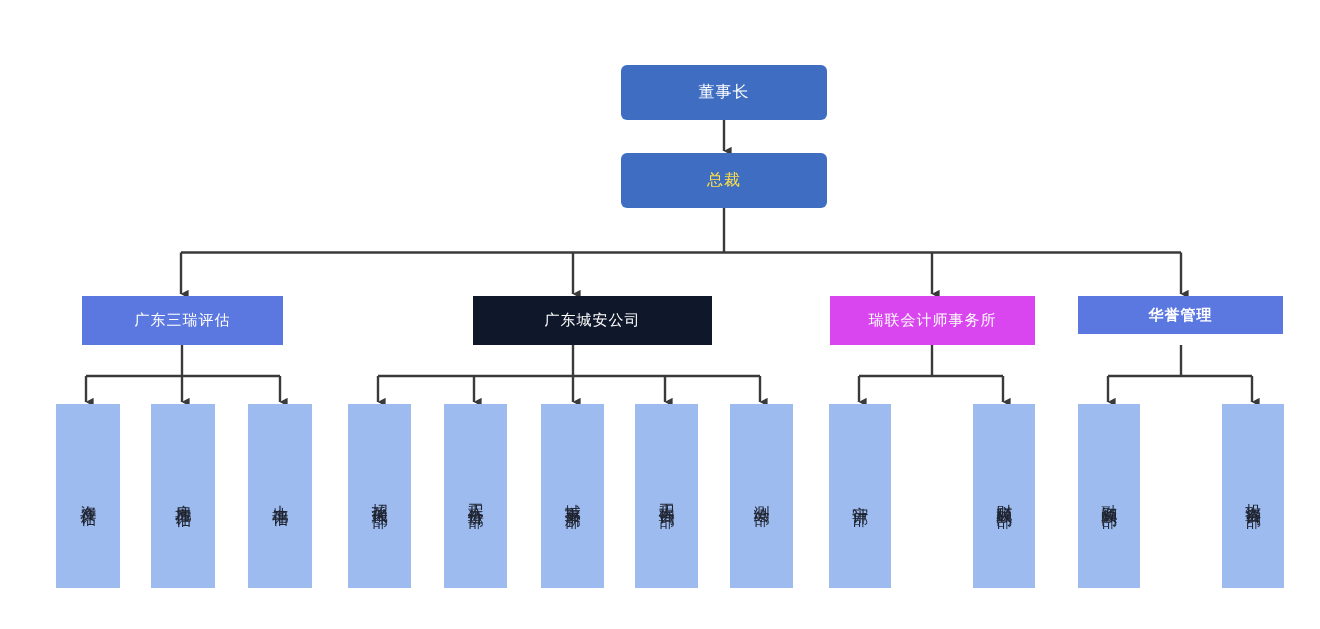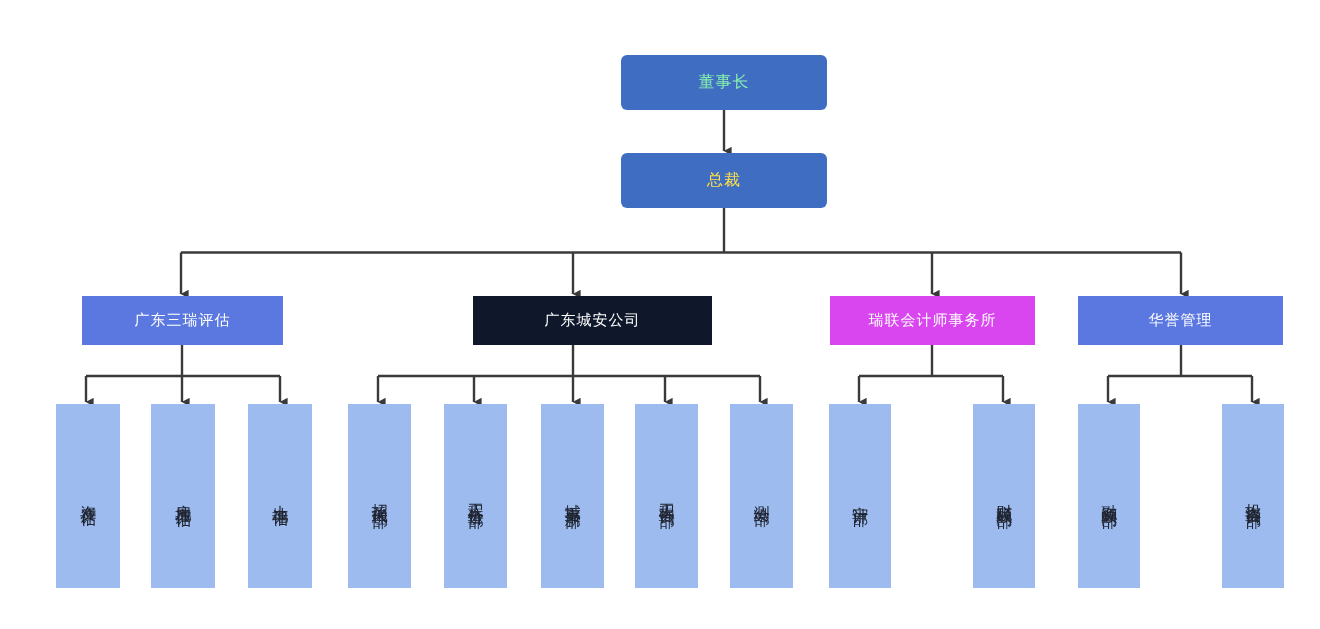--- a/index.html
+++ b/index.html
@@ -112,41 +112,41 @@
       <line x1="859" y1="376" x2="859" y2="402" marker-end="url(#arrowhead)"></line>
       <line x1="1003" y1="376" x2="1003" y2="402" marker-end="url(#arrowhead)"></line>
 
       <line x1="1181" y1="345" x2="1181" y2="376"></line>
       <line x1="1108" y1="376" x2="1252" y2="376"></line>
       <line x1="1108" y1="376" x2="1108" y2="402" marker-end="url(#arrowhead)"></line>
       <line x1="1252" y1="376" x2="1252" y2="402" marker-end="url(#arrowhead)"></line>
     </g>
   </svg>
 
-  <div class="node exec" id="node-chairman" style="left: 621px; top: 55px; width: 206px; height: 55px; background: rgb(63, 109, 194); color: #86efac;">
+  <div class="node exec" id="node-chairman" style="left: 621px; top: 65px; width: 206px; height: 55px; background: rgb(63, 109, 194); color: #ffffff;">
     <span>董事长</span>
   </div>
 
   <div class="node exec" id="node-president" style="left: 621px; top: 153px; width: 206px; height: 55px; background: rgb(63, 109, 194); color: #fde047;">
     <span>总裁</span>
   </div>
 
   <div class="node division" id="node-div1" style="left: 82px; top: 296px; width: 201px; height: 49px; background: rgb(91, 120, 224); color: rgb(255, 255, 255);">
     <span>广东三瑞评估</span>
   </div>
 
   <div class="node division" id="node-div2" style="left: 473px; top: 296px; width: 239px; height: 49px; background: #0f172a; color: rgb(255, 255, 255);">
     <span>广东城安公司</span>
   </div>
 
   <div class="node division" id="node-div3" style="left: 830px; top: 296px; width: 205px; height: 49px; background: #d946ef; color: rgb(255, 255, 255);">
     <span>瑞联会计师事务所</span>
   </div>
 
-  <div class="node division" id="node-div4" style="left: 1078px; top: 296px; width: 205px; height: 49px; background: rgb(91, 120, 224); color: rgb(255, 255, 255);">
+  <div class="node division" id="node-div4" style="left: 1078px; top: 296px; width: 205px; height: 38px; background: rgb(91, 120, 224); color: rgb(255, 255, 255); font-weight: bold;">
     <span>华誉管理</span>
   </div>
 
   <div class="node dept" id="node-dept1" style="left: 56px; top: 404px; width: 64px; height: 184px; background: rgb(157, 187, 239); color: rgb(31, 36, 48);">
     <span class="dept-label">资产评估</span>
   </div>
   <div class="node dept" id="node-dept2" style="left: 151px; top: 404px; width: 64px; height: 184px; background: rgb(157, 187, 239); color: rgb(31, 36, 48);">
     <span class="dept-label">房地产评估</span>
   </div>
   <div class="node dept" id="node-dept3" style="left: 248px; top: 404px; width: 64px; height: 184px; background: rgb(157, 187, 239); color: rgb(31, 36, 48);">

